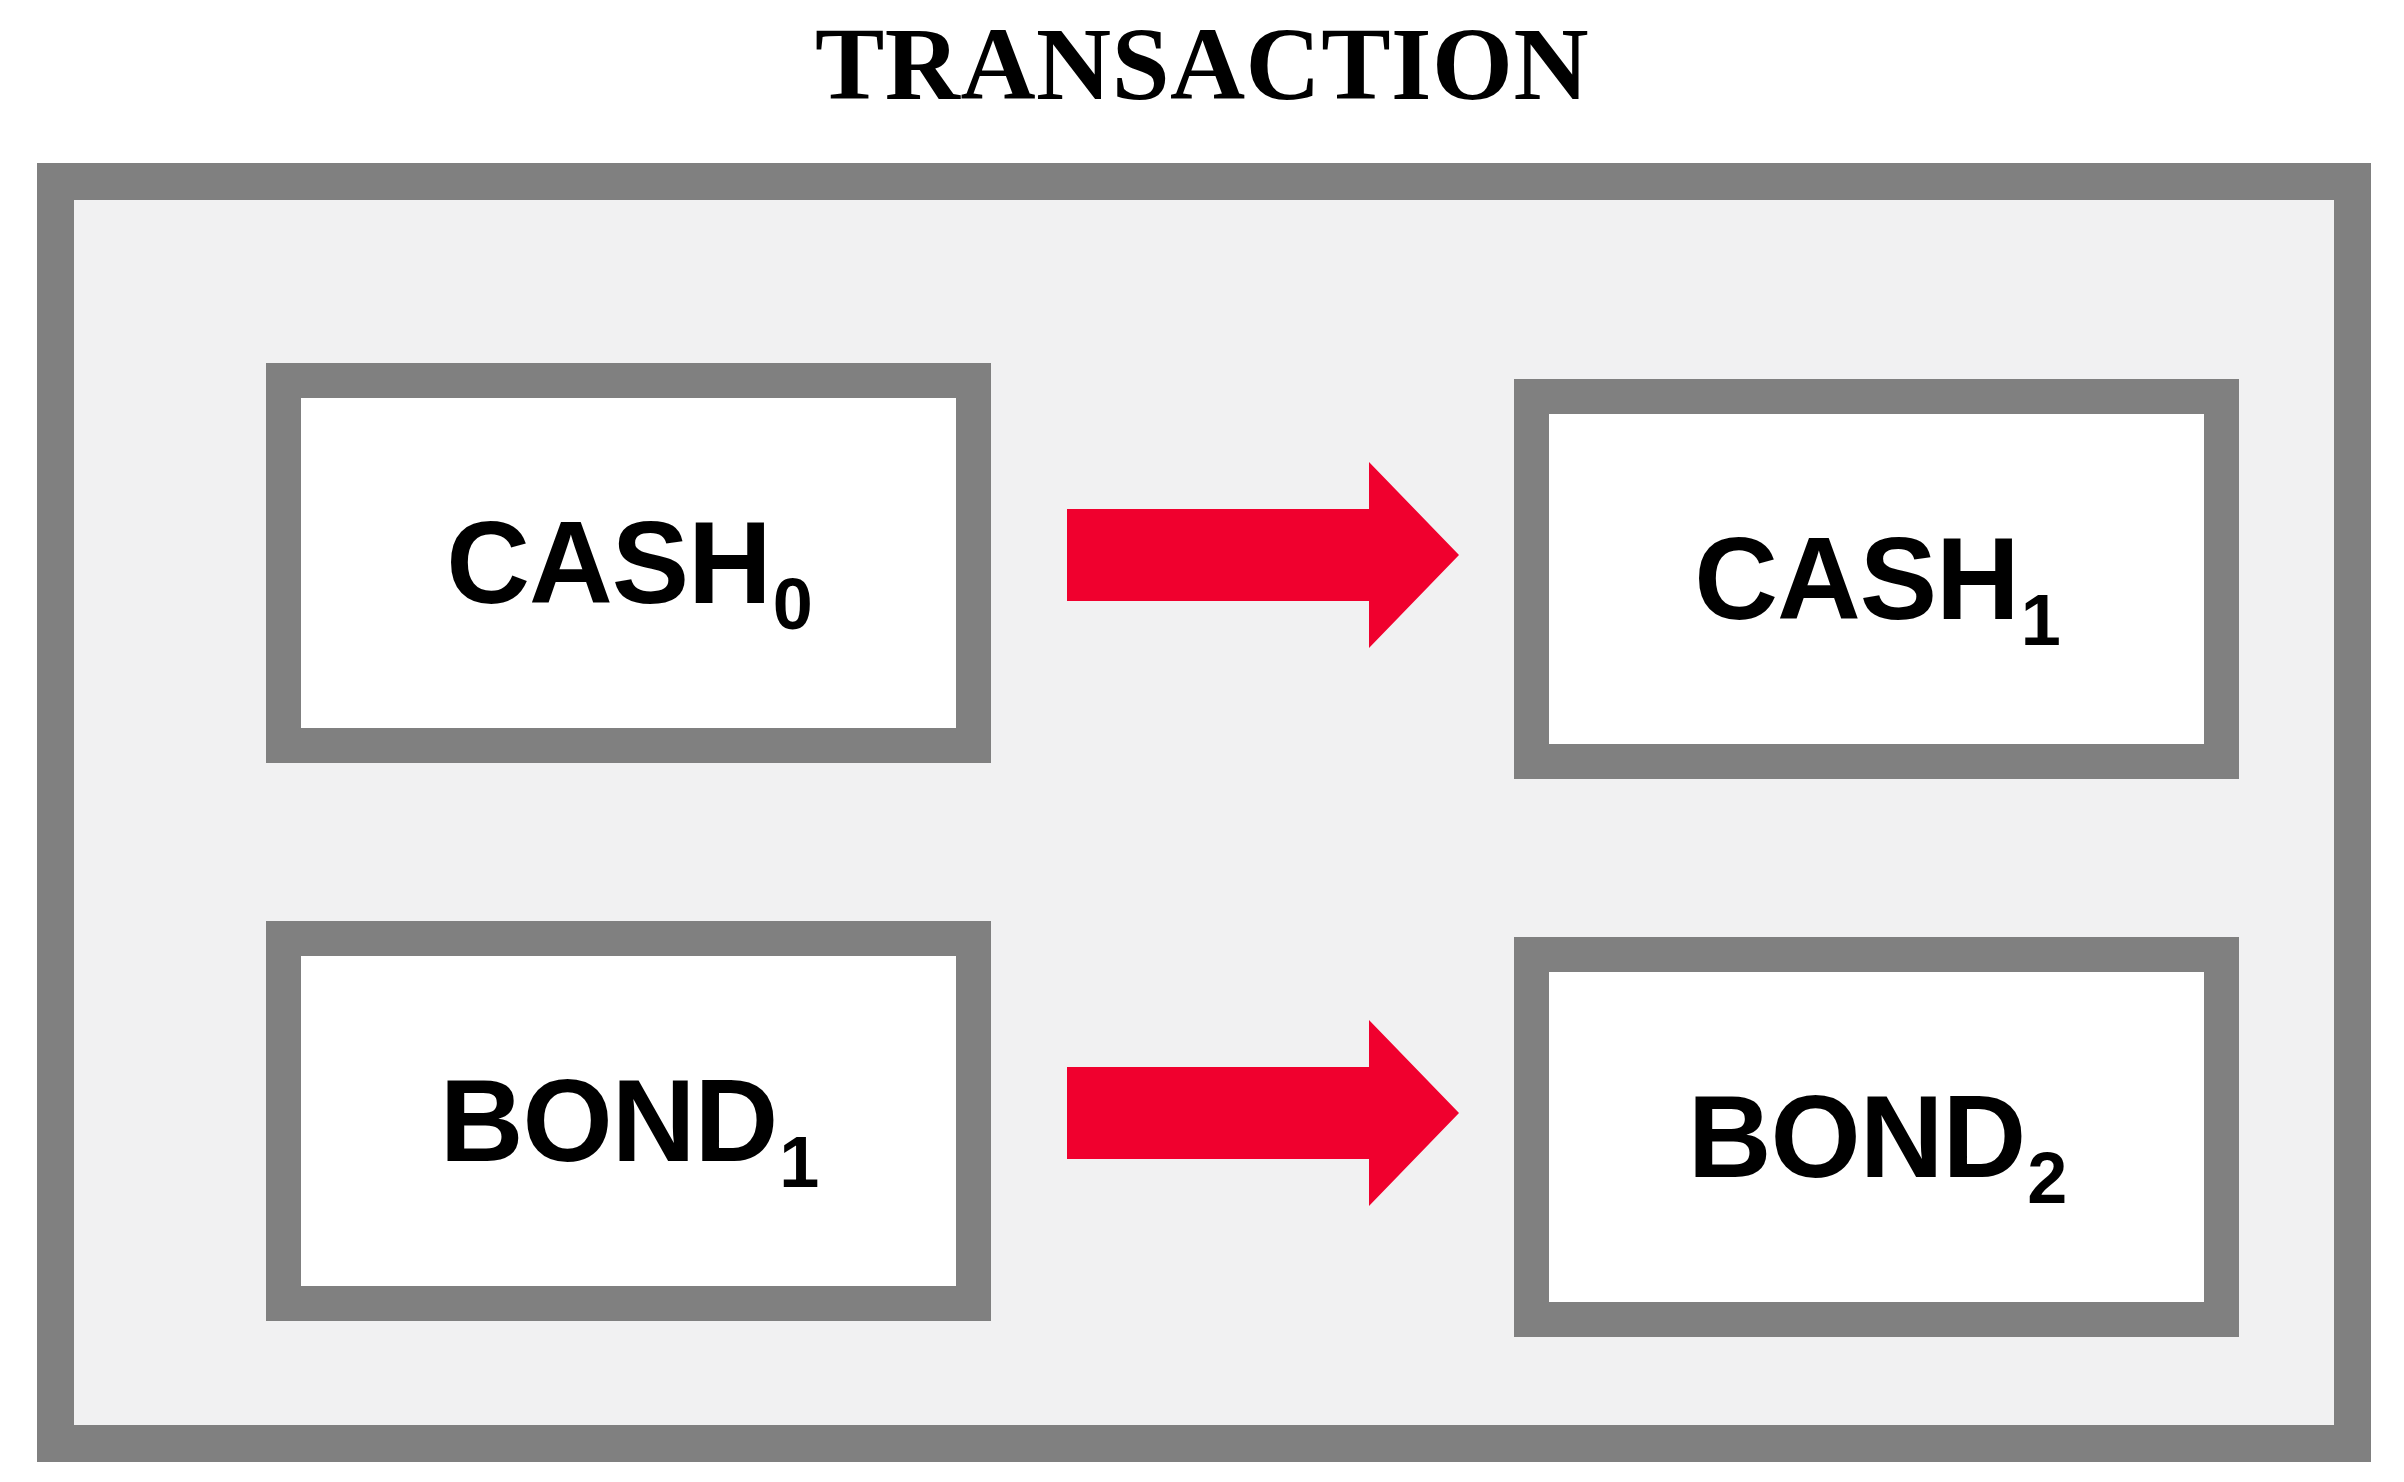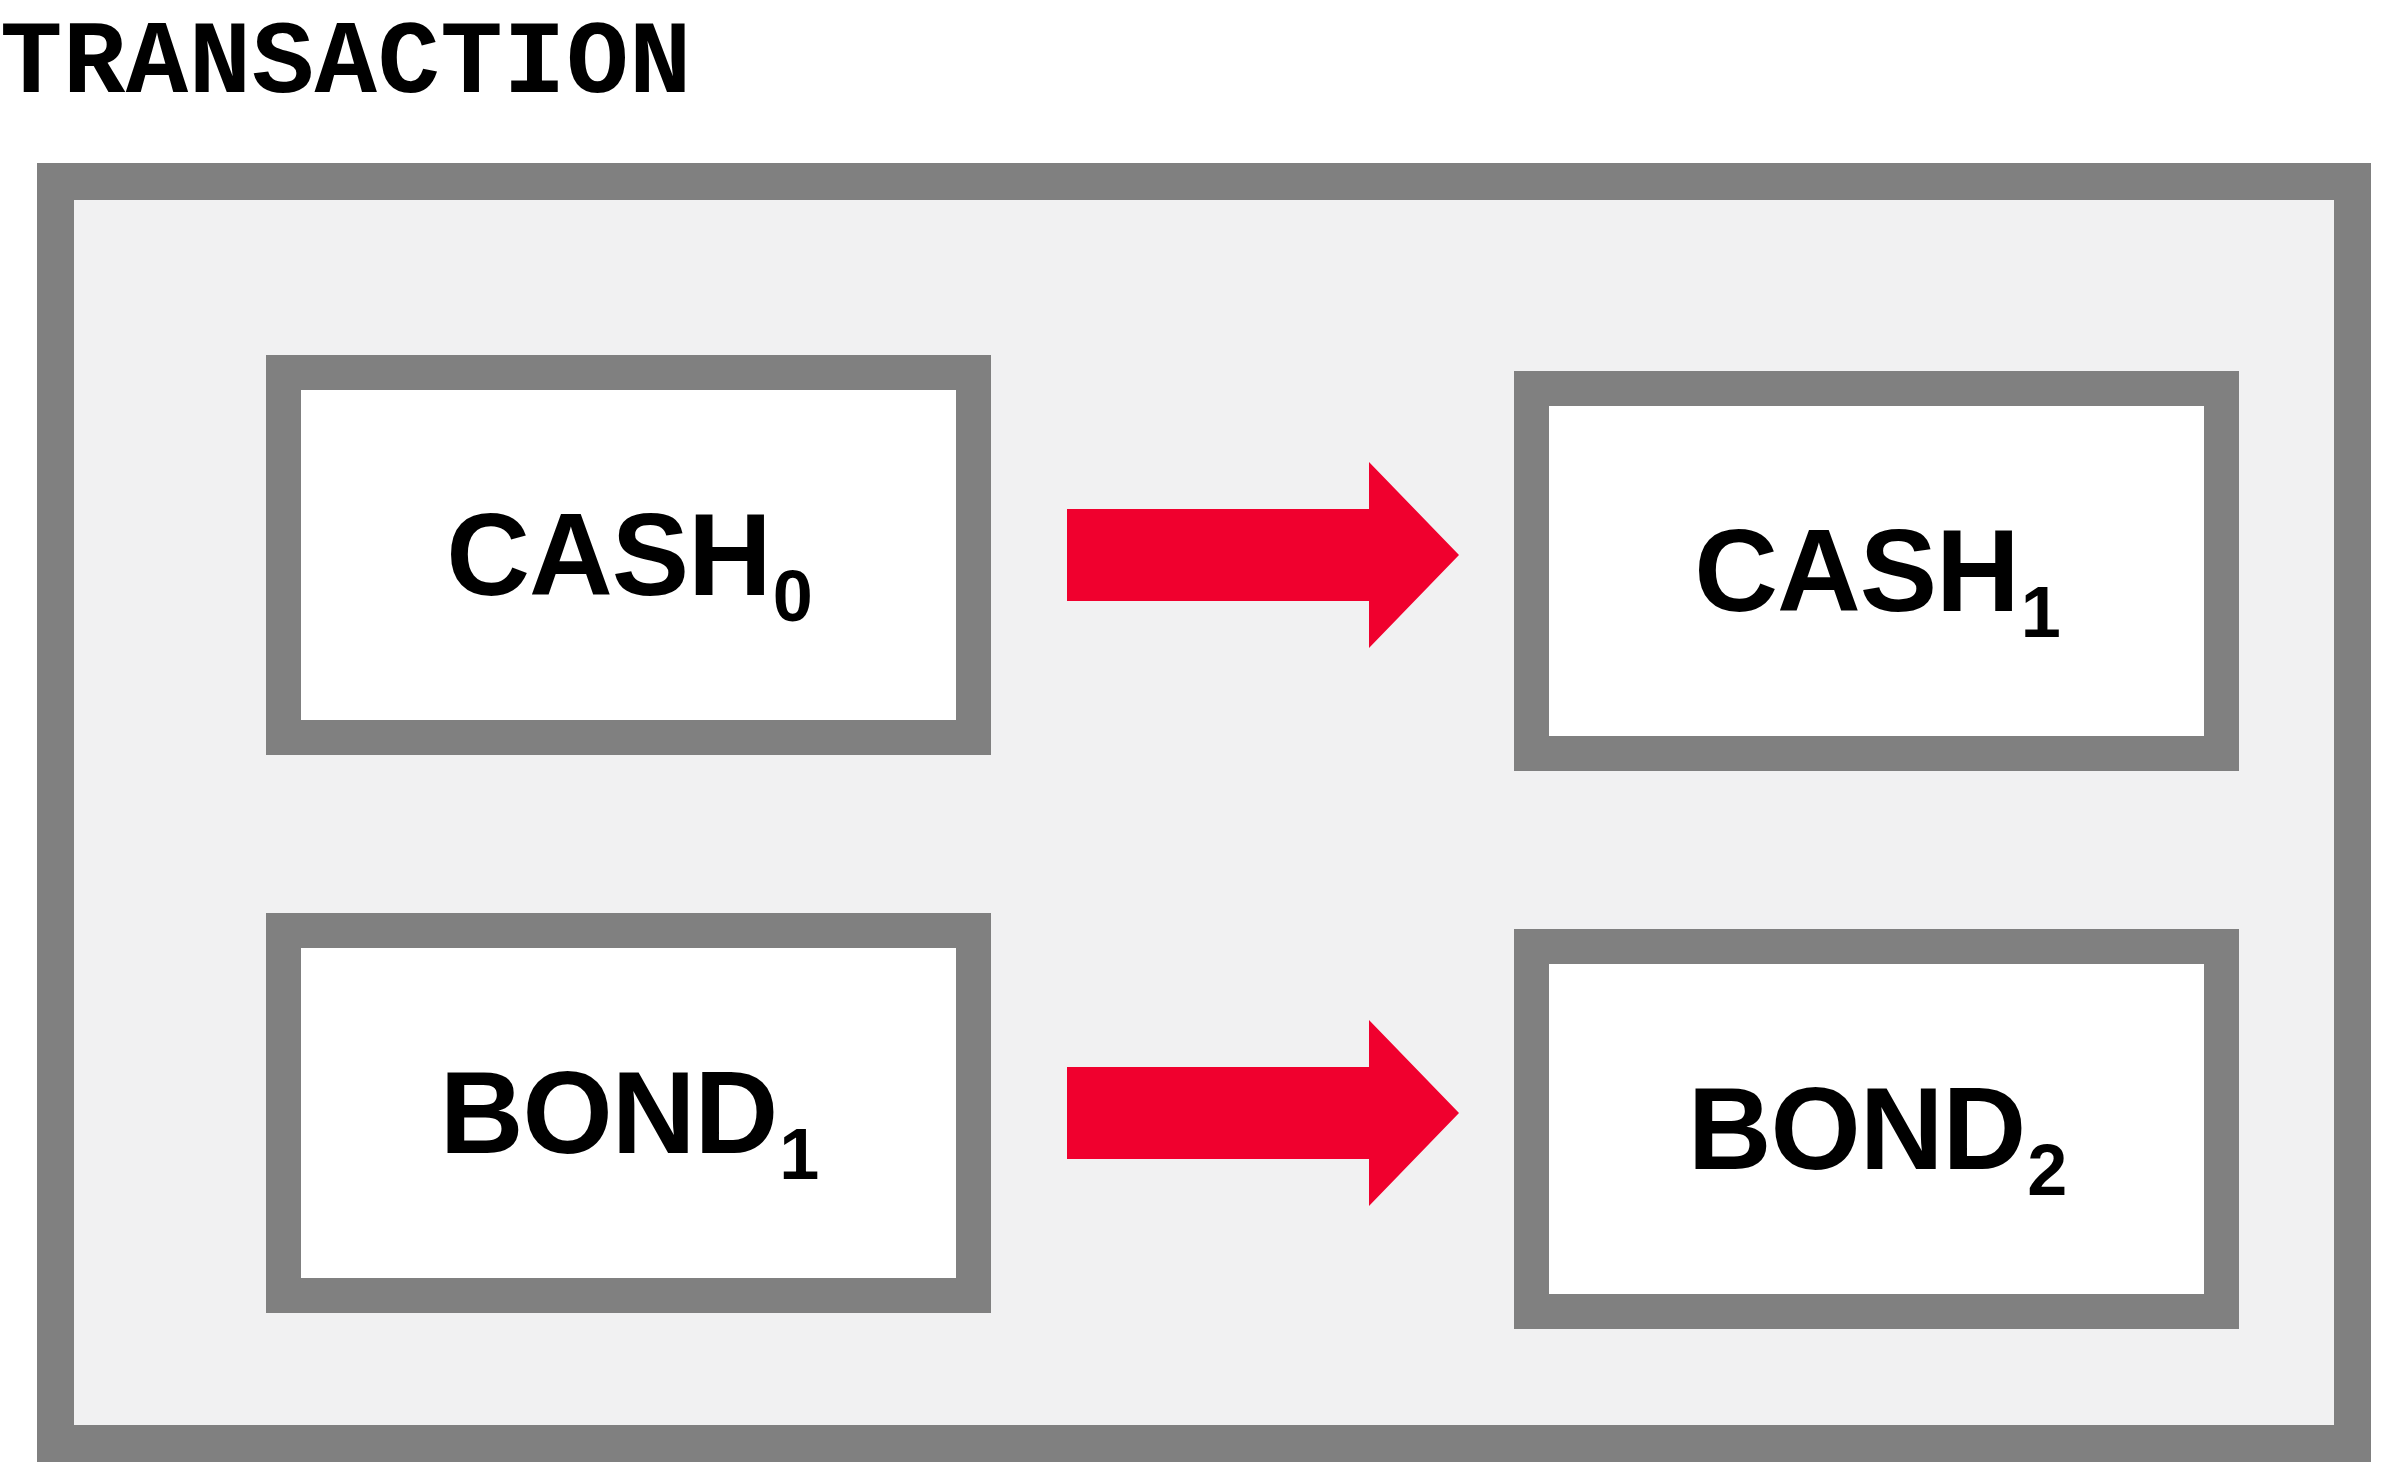--- a/index.html
+++ b/index.html
@@ -22,21 +22,22 @@
   }
 
   
   .diagram-title {
     position: absolute;
     left: 0;
     top: 0;
     width: 2404px;
     height: 140px;
     line-height: 128px;
-    font-family: Liberation Mono, monospace;
+    text-align: center;
+    font-family: Liberation Serif, serif;
     font-weight: bold;
     font-size: 104px;
     letter-spacing: 0.5px;
     color: #000000;
     white-space: nowrap;
   }
 
   
   .transaction-frame {
     position: absolute;
@@ -55,21 +56,21 @@
     left: 0;
     width: 2334px;
     height: 400px;
   }
   .row-top    { top: 155px; }
   .row-bottom { top: 713px; }
 
   
   .asset-box {
     position: absolute;
-    top: 0;
+    top: 8px;
     width: 725px;
     height: 400px;
     box-sizing: border-box;
     border: 35px solid #808080;
     background: #ffffff;
     display: flex;
     align-items: center;
     justify-content: center;
   }
   .box-left  { left: 192px; }

